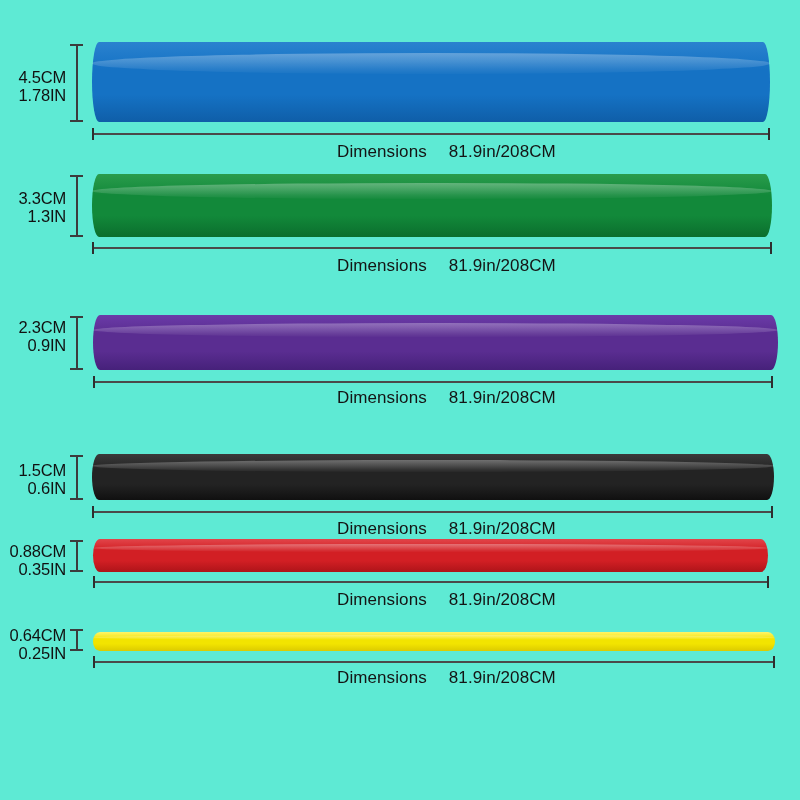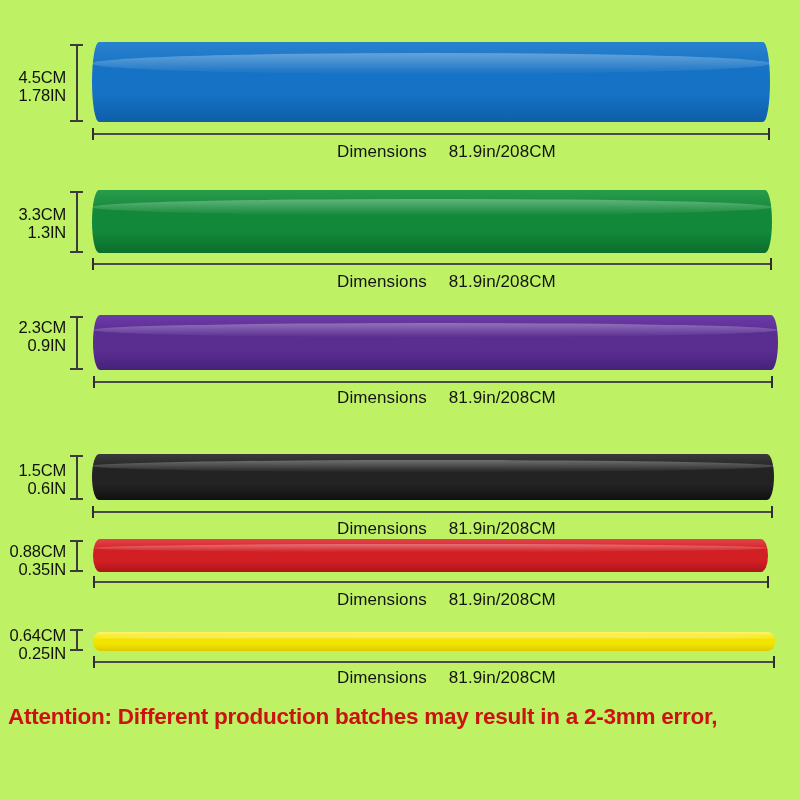--- a/index.html
+++ b/index.html
@@ -12,21 +12,21 @@
     height: 800px;
     position: relative;
     font-family: "Liberation Sans", sans-serif;
     overflow: hidden;
   }
 
   #stage {
     position: relative;
     width: 800px;
     height: 800px;
-    background: #bef264;
+    background: #5eead4;
   }
 
   
   .band-row {
     position: absolute;
     left: 0;
     width: 800px;
   }
 
   
@@ -147,21 +147,21 @@
     <div class="h-dim" style="left:92px;top:128px;width:678px;">
       <div class="shaft"></div>
       <div class="tick left"></div>
       <div class="tick right"></div>
     </div>
     <div class="h-caption" style="left:337px;top:142px;">
       <span>Dimensions</span><span class="gap"></span><span>81.9in/208CM</span>
     </div>
   </div>
 
-  <div class="band-row" style="top:180px;height:120px;">
+  <div class="band-row" style="top:164px;height:120px;">
     <div class="v-label" style="left:4px;top:25px;width:62px;">
       <span>3.3CM</span>
       <span class="l2">1.3IN</span>
     </div>
     <div class="v-dim" style="left:70px;top:11px;height:62px;">
       <div class="shaft"></div>
       <div class="cap top"></div>
       <div class="cap bot"></div>
     </div>
     <div class="band" style="left:92px;top:10px;width:680px;height:63px;background:linear-gradient(to bottom,#2A9C4C 0%,#12893A 34%,#12893A 66%,#0B6E2D 100%);">
@@ -263,16 +263,15 @@
       <div class="shaft"></div>
       <div class="tick left"></div>
       <div class="tick right"></div>
     </div>
     <div class="h-caption" style="left:337px;top:50px;">
       <span>Dimensions</span><span class="gap"></span><span>81.9in/208CM</span>
     </div>
   </div>
 
   <div id="attention">
-    <div>Attention: Different production batches may result in a 2-3mm error,</div>
   </div>
 
 </div>
 
 </body></html>

